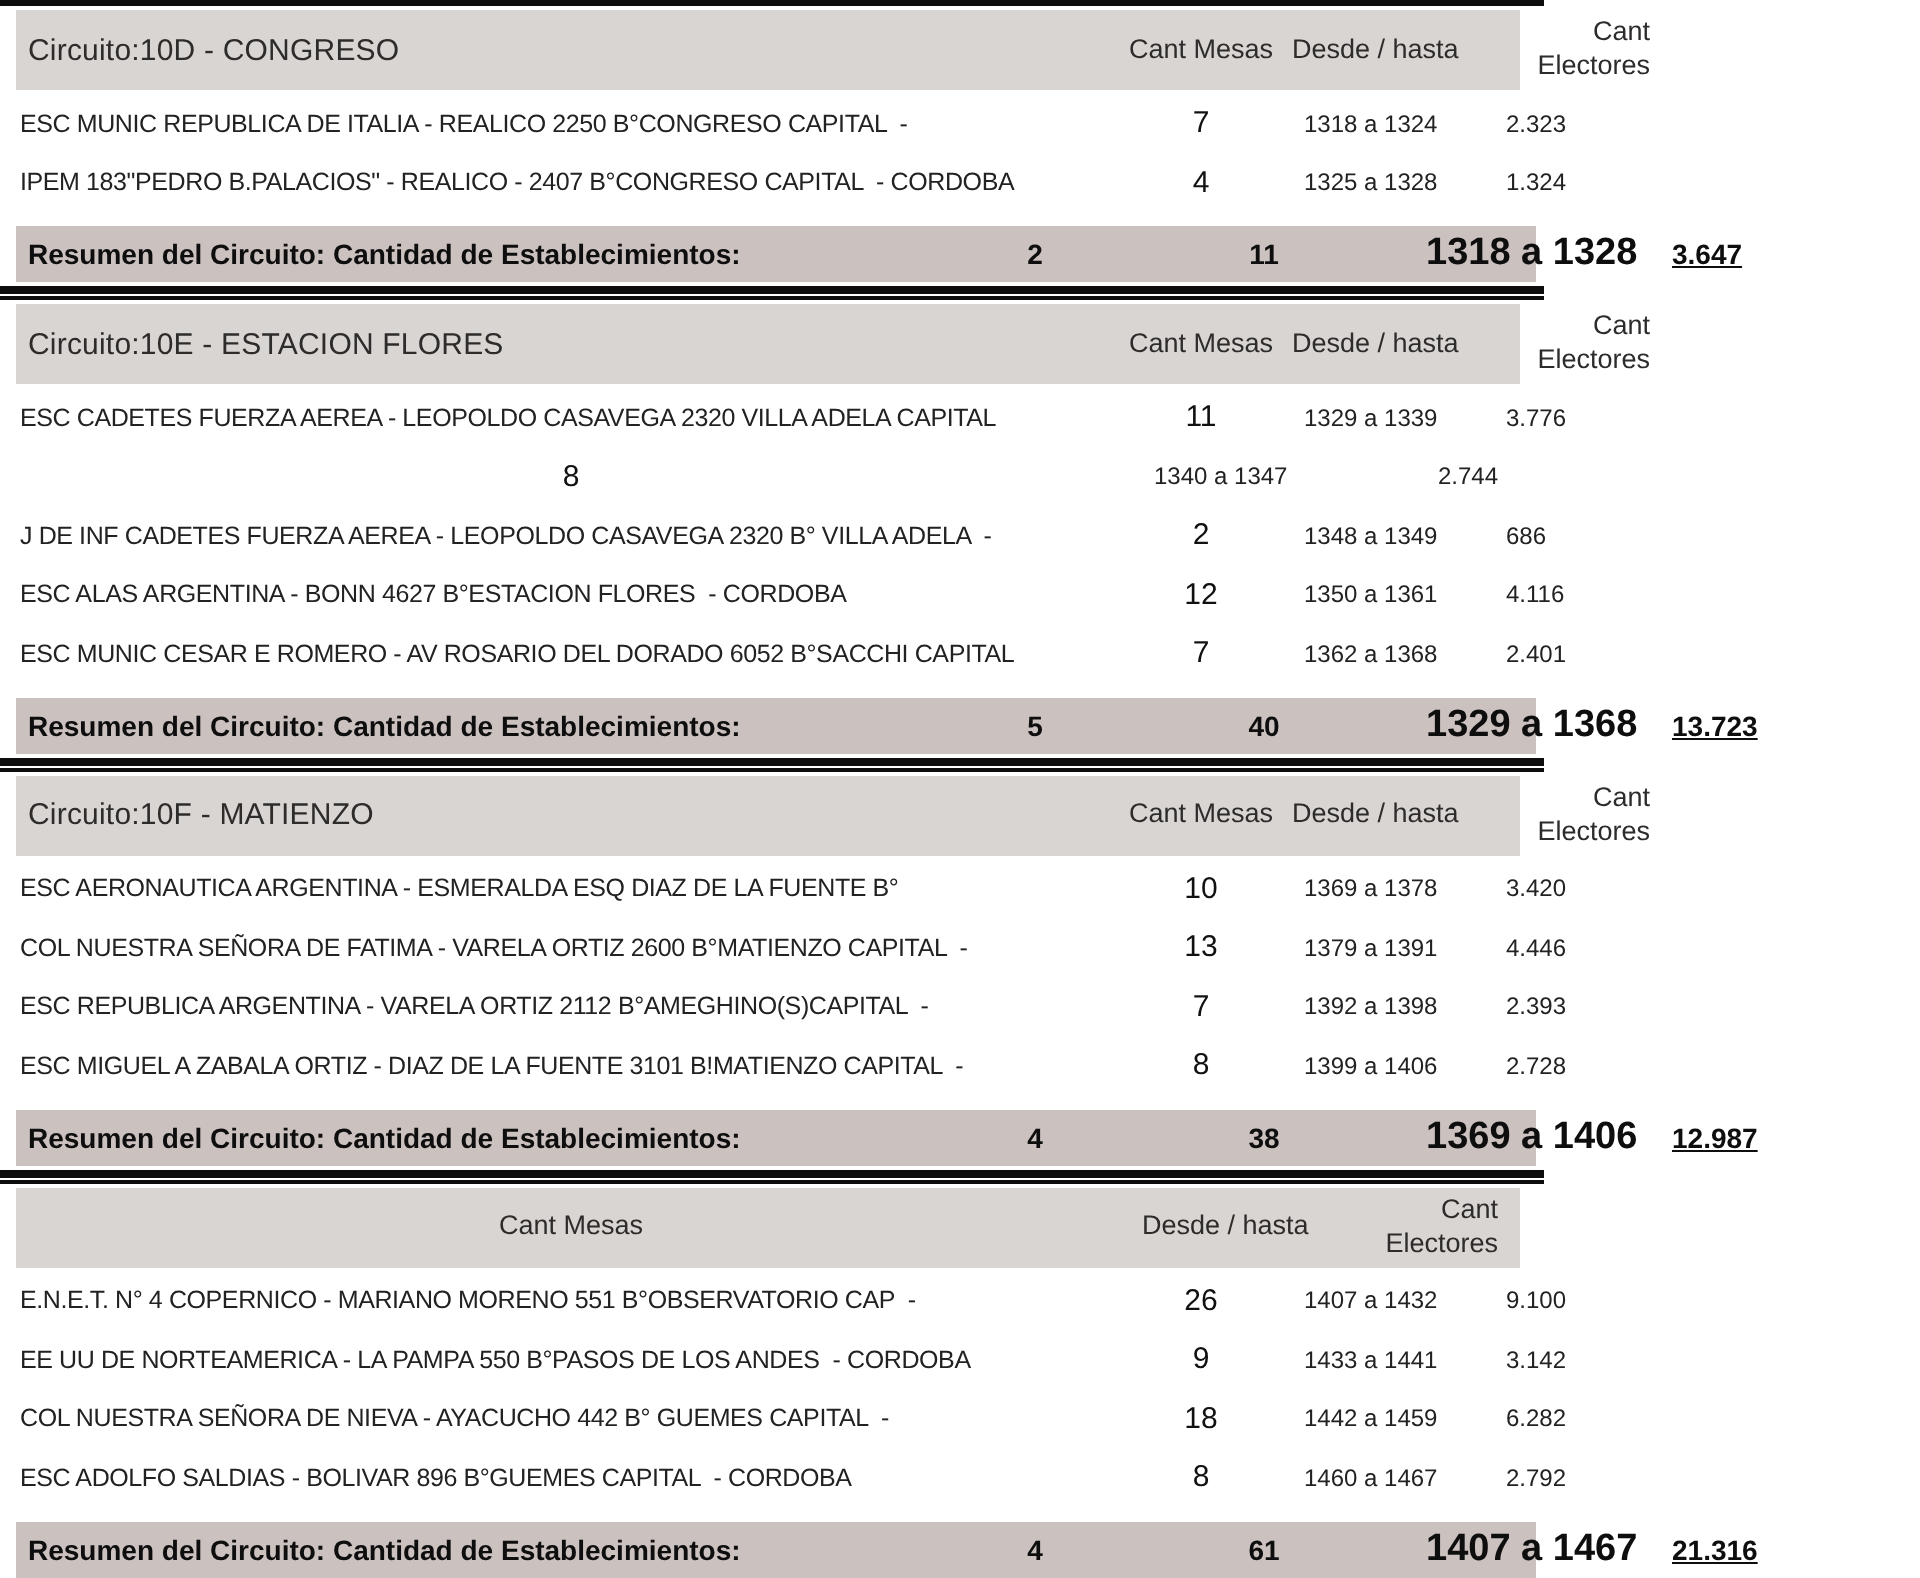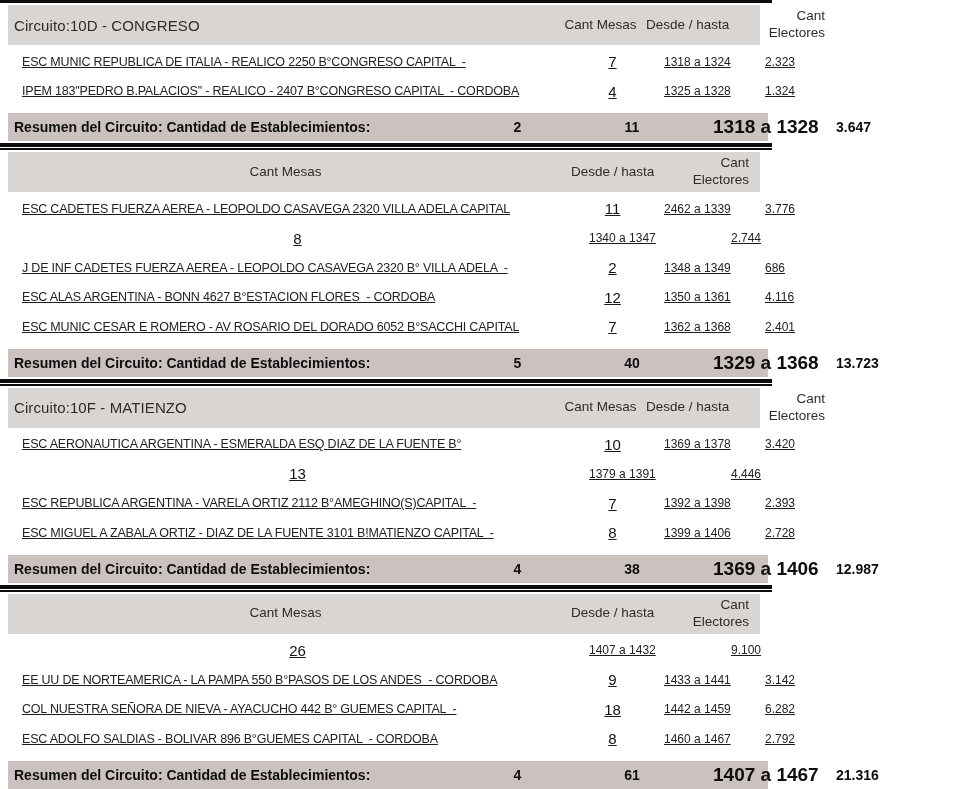--- a/index.html
+++ b/index.html
@@ -37,21 +37,21 @@
     color:#2e2c2b;
     letter-spacing:.1px;
     white-space:nowrap;
   }
   .th{font-size:13.5px;color:#2e2c2b;line-height:1.25;}
   .th-mesas{text-align:center;}
   .th-desde{padding-left:8px;white-space:nowrap;}
   .th-electores{display:flex;justify-content:flex-end;padding-right:4px;}
   .th-electores span{display:inline-block;width:72px;text-align:right;}
   
-  .rows{margin:2px 12px 0 20px;text-decoration:underline;}
+  .rows{margin:2px 12px 0 8px;}
   .row{
     height:29.5px;
     display:grid;
     grid-template-columns:555px 75px 115px 1fr;
     align-items:center;
   }
   .row-name{
     padding-left:2px;
     font-size:12.5px;
     letter-spacing:-.2px;
@@ -69,21 +69,21 @@
     background:var(--summary-bg);
     display:grid;
     grid-template-columns:440px 95px 90px 115px 1fr;
     align-items:center;
     font-weight:bold;color:#0e0e0e;gap:22px;
   }
   .sum-label{padding-left:6px;font-size:14px;white-space:nowrap;}
   .sum-estab{text-align:center;font-size:14px;}
   .sum-mesas{text-align:center;font-size:14px;}
   .sum-range{padding-left:14px;font-size:19px;white-space:nowrap;}
-  .sum-electores{padding-right:20px;font-size:14px;}
+  .sum-electores{padding-right:20px;font-size:14px;text-decoration:underline;}
 </style>
 </head>
 <body>
 
 <div class="page">
   <div class="top-rule"></div>
   <div id="sections-host">
   <section>
     <div class="sec-header">
       <div class="sec-title">Circuito:10D - CONGRESO</div>
@@ -113,31 +113,32 @@
       <div class="sum-estab">2</div>
       <div class="sum-mesas">11</div>
       <div class="sum-range">1318 a 1328</div>
       <div class="sum-electores">3.647</div>
     </div>
     <div class="sep"></div>
   </section>
 
   <section>
     <div class="sec-header">
+      <div class="sec-title">Circuito:10E - ESTACION FLORES</div>
       <div class="th th-mesas">Cant Mesas</div>
       <div class="th th-desde">Desde / hasta</div>
       <div class="th th-electores">
         <span>Cant Electores</span>
       </div>
     </div>
     <div class="rows">
   <div class="row">
     <div class="row-name">ESC CADETES FUERZA AEREA - LEOPOLDO CASAVEGA 2320 VILLA ADELA CAPITAL</div>
     <div class="row-mesas">11</div>
-    <div class="row-range">2462 a 1339</div>
+    <div class="row-range">1329 a 1339</div>
     <div class="row-electores">3.776</div>
   </div>
 
   <div class="row">
     <div class="row-mesas">8</div>
     <div class="row-range">1340 a 1347</div>
     <div class="row-electores">2.744</div>
   </div>
 
   <div class="row">
@@ -182,20 +183,21 @@
     </div>
     <div class="rows">
   <div class="row">
     <div class="row-name">ESC AERONAUTICA ARGENTINA - ESMERALDA ESQ DIAZ DE LA FUENTE B°</div>
     <div class="row-mesas">10</div>
     <div class="row-range">1369 a 1378</div>
     <div class="row-electores">3.420</div>
   </div>
 
   <div class="row">
+    <div class="row-name">COL NUESTRA SEÑORA DE FATIMA - VARELA ORTIZ 2600 B°MATIENZO CAPITAL  -</div>
     <div class="row-mesas">13</div>
     <div class="row-range">1379 a 1391</div>
     <div class="row-electores">4.446</div>
   </div>
 
   <div class="row">
     <div class="row-name">ESC REPUBLICA ARGENTINA - VARELA ORTIZ 2112 B°AMEGHINO(S)CAPITAL  -</div>
     <div class="row-mesas">7</div>
     <div class="row-range">1392 a 1398</div>
     <div class="row-electores">2.393</div>
@@ -221,20 +223,21 @@
   <section>
     <div class="sec-header">
       <div class="th th-mesas">Cant Mesas</div>
       <div class="th th-desde">Desde / hasta</div>
       <div class="th th-electores">
         <span>Cant Electores</span>
       </div>
     </div>
     <div class="rows">
   <div class="row">
+    <div class="row-name">E.N.E.T. N° 4 COPERNICO - MARIANO MORENO 551 B°OBSERVATORIO CAP  -</div>
     <div class="row-mesas">26</div>
     <div class="row-range">1407 a 1432</div>
     <div class="row-electores">9.100</div>
   </div>
 
   <div class="row">
     <div class="row-name">EE UU DE NORTEAMERICA - LA PAMPA 550 B°PASOS DE LOS ANDES  - CORDOBA</div>
     <div class="row-mesas">9</div>
     <div class="row-range">1433 a 1441</div>
     <div class="row-electores">3.142</div>

